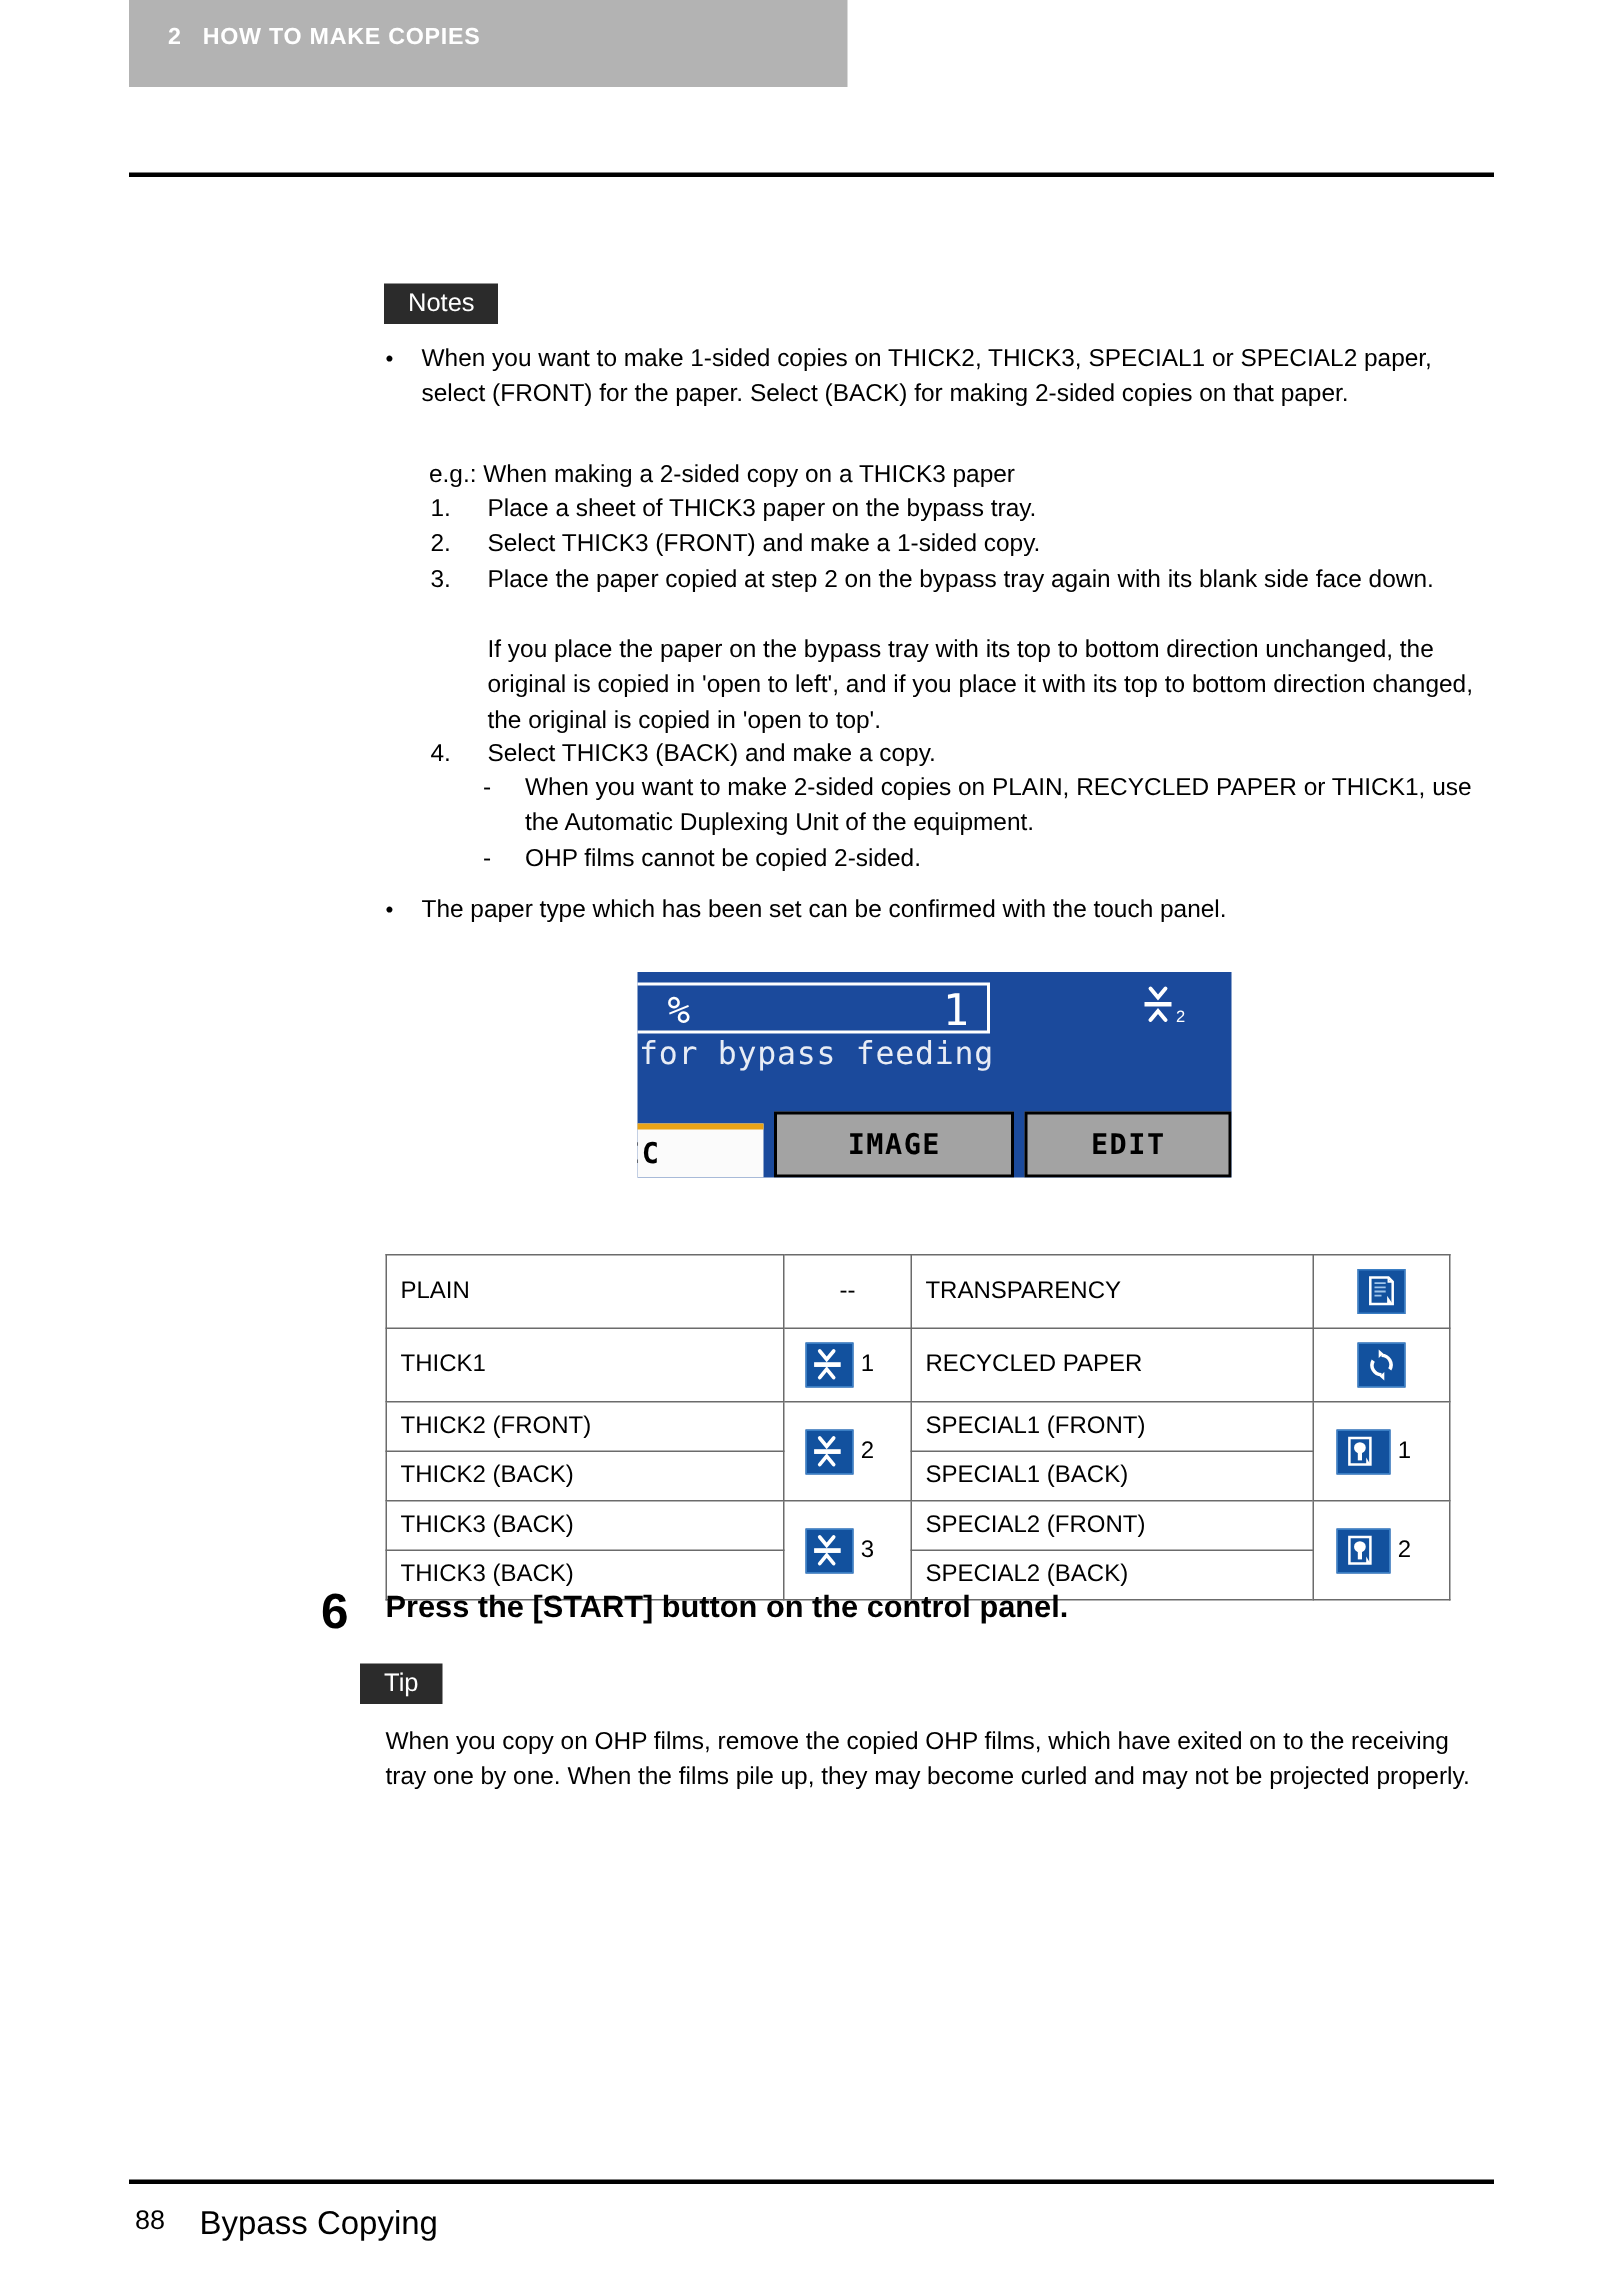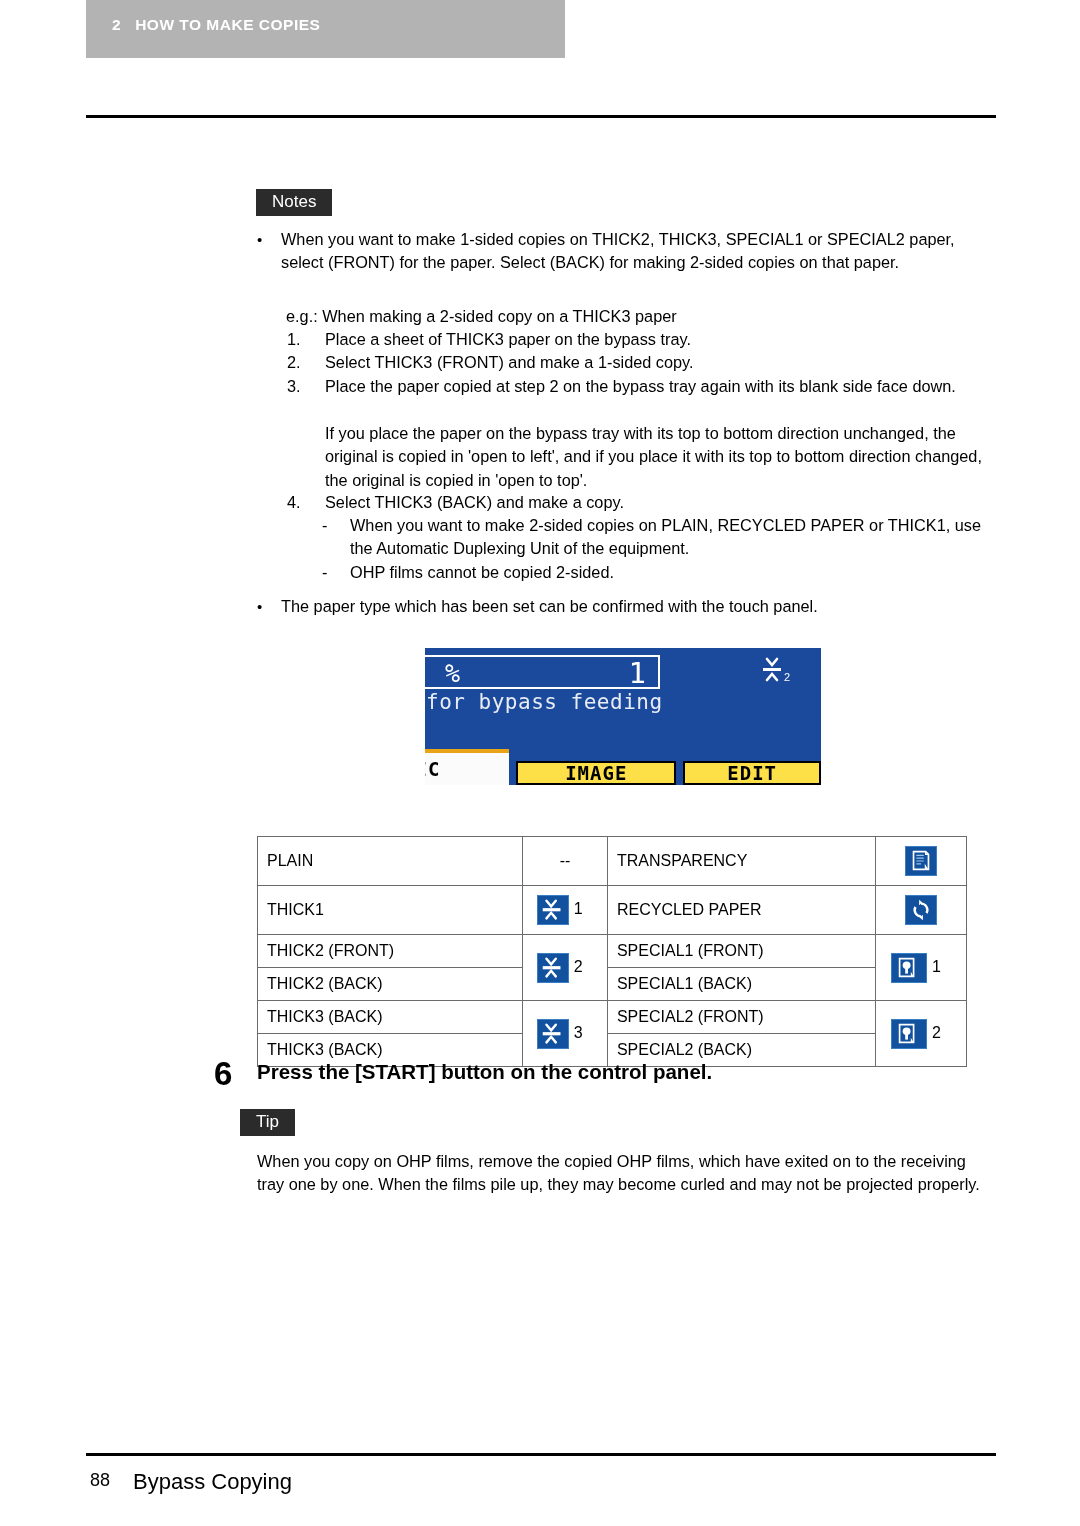--- a/index.html
+++ b/index.html
@@ -165,22 +165,22 @@
   .lcd-tabs {
     position: absolute;
     left: 0;
     bottom: 0;
     width: 396px;
     height: 36px;
     display: flex;
     align-items: flex-end;
   }
   .lcd-tab {
-    height: 24px;
-    background: #fde047;
+    height: 44px;
+    background: #a3a3a3;
     border: 2px solid #000000;
     box-sizing: border-box;
     color: #000000;
     font-family: "DejaVu Sans Mono", monospace;
     font-size: 19px;
     font-weight: bold;
     letter-spacing: 1px;
     display: flex;
     align-items: center;
     justify-content: center;

